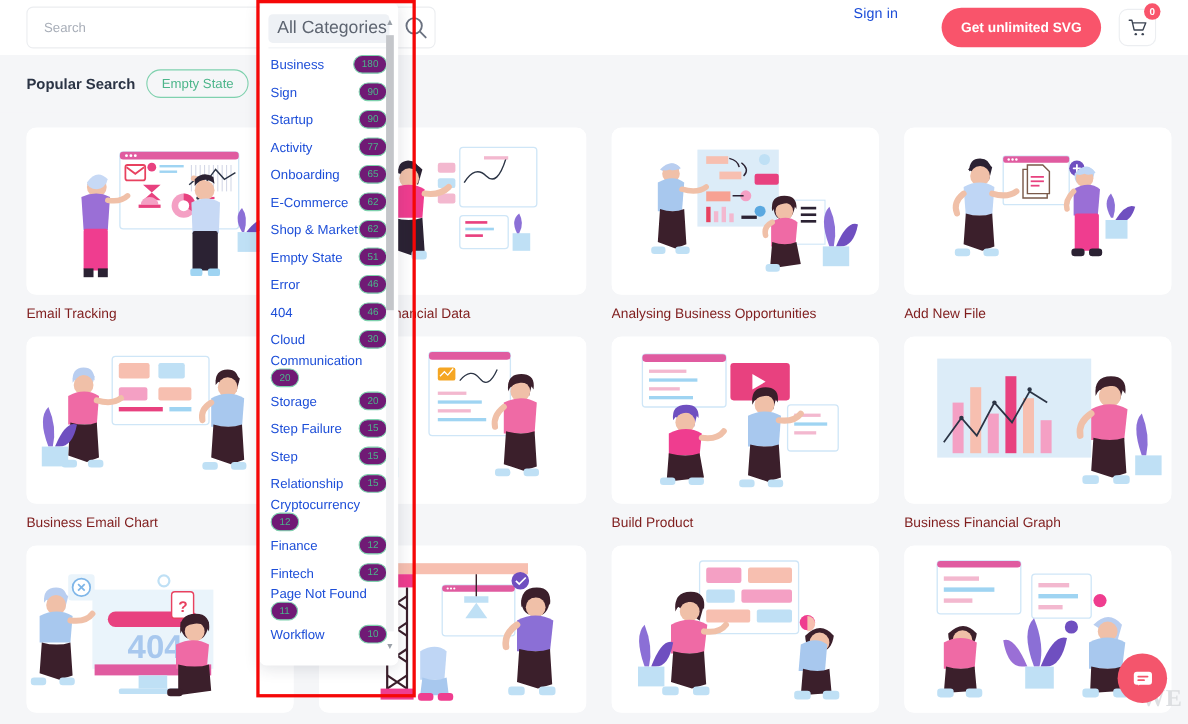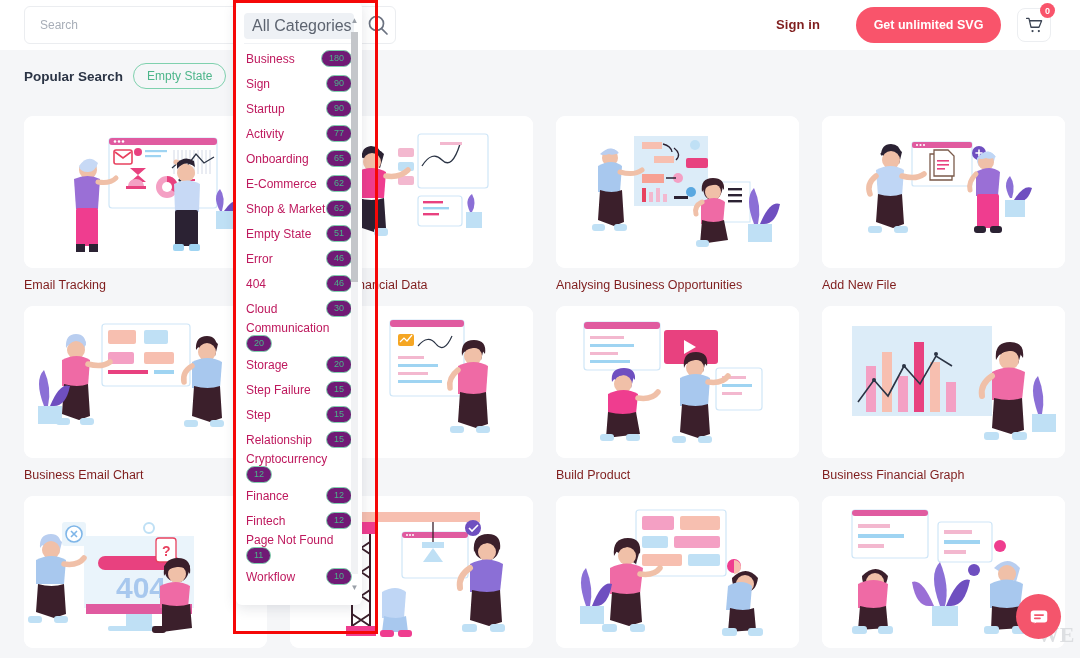--- a/index.html
+++ b/index.html
@@ -31,22 +31,22 @@
     font-family: "Liberation Sans", sans-serif;
     font-size: 12px; color: #9aa1ab;
     padding-left: 15px; width: 330px; height: 36px;
   }
   .search-input::placeholder { color: #a8aeb8; }
   .search-icon-btn {
     position: absolute; left: 364px; top: 11px;
     width: 28px; height: 28px; cursor: pointer;
   }
   .signin {
-    position: absolute; left: 776px; top: 17px;
-    font-size: 13px; font-weight: bold; color: #7f1d1d;
+    position: absolute; left: 776px; top: 4px;
+    font-size: 13px; font-weight: normal; color: #1d4ed8;
     cursor: pointer; letter-spacing: .1px;
   }
   .cta {
     position: absolute; left: 856px; top: 7px;
     width: 145px; height: 36px; border-radius: 19px;
     background: #f9546b; color: #fff;
     font-size: 12.5px; font-weight: bold;
     display: flex; align-items: center; justify-content: center;
     cursor: pointer; border: 0;
     font-family: "Liberation Sans", sans-serif;
@@ -122,21 +122,21 @@
   .dd-divider { height: 1px; background: #f0f2f5; margin: 4px 8px 2px 8px; }
   .dd-list {
     height: 560px; overflow: hidden; padding: 0 8px 0 8px;
     position: relative;
   }
   .dd-item {
     display: flex; align-items: center; flex-wrap: wrap;
     min-height: 25px; cursor: pointer; padding: 0 2px;
     justify-content: space-between;
   }
-  .dd-label { font-size: 12px; color: #be185d; white-space: nowrap; }
+  .dd-label { font-size: 12px; color: #1d4ed8; white-space: nowrap; }
   .dd-count {
     border: 1px solid #7fd1ae; border-radius: 9px;
     color: #4cb58a; font-size: 9px; line-height: 1;
     padding: 3px 7px; background: #701a75; white-space: nowrap;
   }
   .dd-scrollbar {
     position: absolute; right: 3px; top: 8px;
     width: 9px; height: 586px;
   }
   .dd-track { position: absolute; left: 1px; top: 22px; width: 7px; height: 542px; background: #f1f2f4; }

